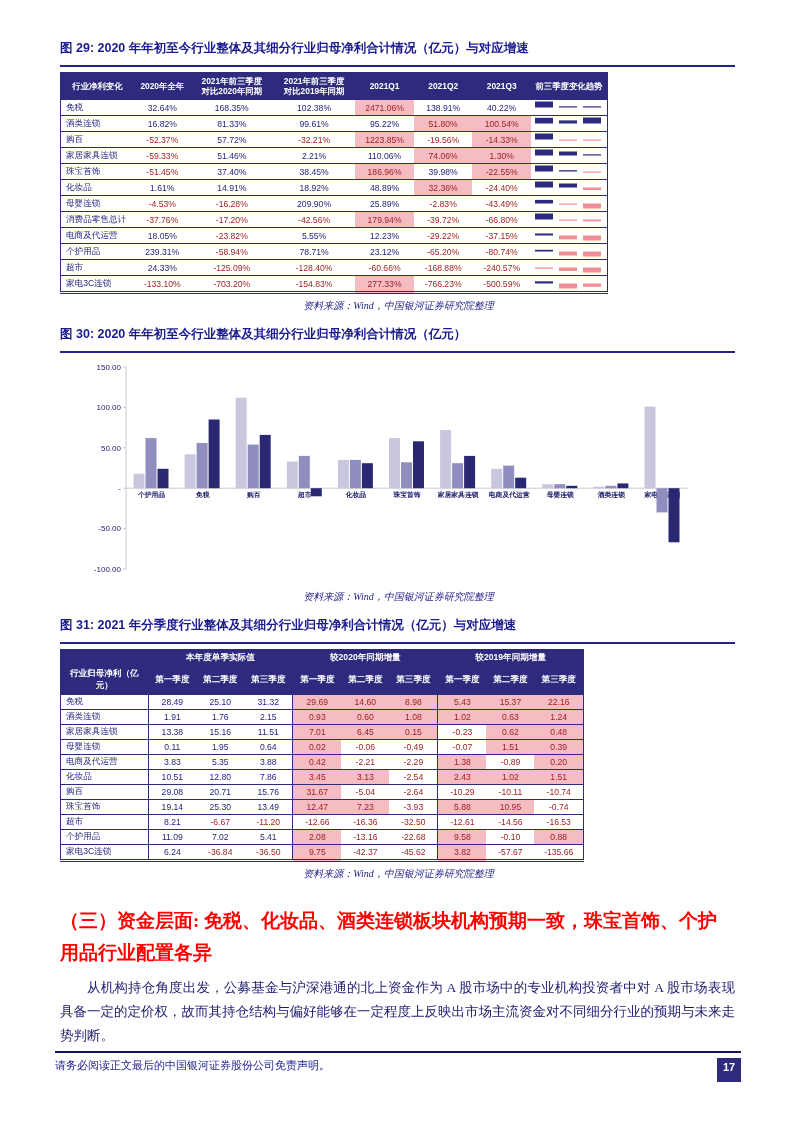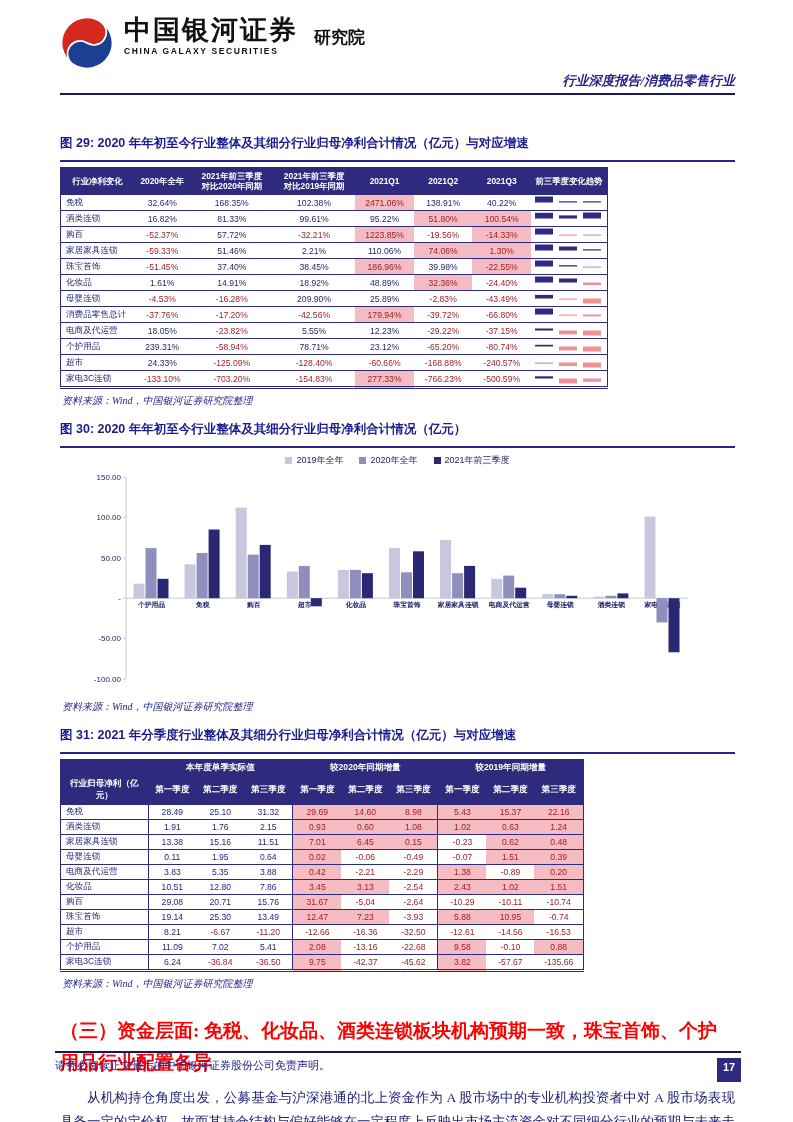--- a/index.html
+++ b/index.html
@@ -16,21 +16,21 @@
   .brand-suffix{font-size:17px;font-weight:bold;color:#111;margin-top:10px;margin-left:6px;}
   .report-type{text-align:right;color:#26238c;font-weight:bold;font-style:italic;font-size:13px;
                font-family:"Liberation Serif","DejaVu Serif",serif;margin-top:2px;}
   .hdr-rule{border-top:2.5px solid #17175e;margin-top:3px;}
 
   
   .fig-title{color:#1b1b8f;font-weight:bold;font-size:12.5px;padding-bottom:8px;
              border-bottom:2px solid #26238c;margin-bottom:5px;}
   .fig29-block{margin-top:40px;}
   .source{font-family:"Liberation Serif","DejaVu Serif",serif;font-style:italic;color:#23238c;
-          font-size:10px;margin:5px 0 13px 2px;}
+          font-size:10px;margin:5px 0 13px 2px;text-align:center;}
 
   
   table{border-collapse:collapse;color:#1f1f78;padding-left:38px;}
   #table29{width:548px;font-size:8.6px;border:1.5px solid #2e2b7e;border-bottom:3px double #2e2b7e;}
   #table29 th{background:#2e2b7e;color:#fff;font-weight:bold;font-size:8.4px;line-height:1.2;
               padding:3px 1px;white-space:pre-line;border:0;}
   #table29 td{border-top:1px solid #2e2b7e;padding:1px 3px;height:12px;text-align:center;}
   #table29 td.name{text-align:left;padding-left:5px;}
   td.pink{background:#f5bcc3;}
   .neg{color:#9b1c1c;}
@@ -63,37 +63,20 @@
   .disclaimer{color:#1c1c8c;font-size:11px;font-family:"Liberation Serif","DejaVu Serif",serif;}
   .page-num{background:#2e2b7e;color:#fff;font-size:11px;font-weight:bold;width:24px;height:24px;
             line-height:19px;text-align:center;}
 </style>
 </head>
 <body>
 
 <div class="page">
   <div class="content">
 
-    <div class="hdr">
-      <div class="brand">
-        <svg width="54" height="54" viewBox="0 0 100 100">
-          <g transform="rotate(32 50 50)">
-            <path d="M50 3 A47 47 0 1 0 50 97 A23.5 23.5 0 0 1 50 50 A23.5 23.5 0 0 0 50 3 Z" fill="#d5281e" stroke="#fff" stroke-width="3"></path>
-            <path d="M50 97 A47 47 0 1 0 50 3 A23.5 23.5 0 0 1 50 50 A23.5 23.5 0 0 0 50 97 Z" fill="#1c3f94" stroke="#fff" stroke-width="3"></path>
-          </g>
-        </svg>
-        <div class="brand-col">
-          <div class="brand-cn">中国银河证券</div>
-          <div class="brand-en">CHINA GALAXY SECURITIES</div>
-        </div>
-        <div class="brand-suffix">研究院</div>
-      </div>
-      <div class="report-type">行业深度报告/消费品零售行业</div>
-      <div class="hdr-rule"></div>
-    </div>
 
     <div class="fig29-block">
       <div class="fig-title">图 29: 2020 年年初至今行业整体及其细分行业归母净利合计情况（亿元）与对应增速</div>
       <table id="table29">
           <thead>
             <tr>
               <th style="width:76px">行业净利变化</th>
               <th style="width:56px">2020年全年</th>
               <th style="width:84px">2021年前三季度
 对比2020年同期</th>
@@ -275,34 +258,20 @@
                 </svg></td>
             </tr>
           </tbody>
         </table>
       <div class="source">资料来源：Wind，中国银河证券研究院整理</div>
     </div>
 
     <div>
       <div class="fig-title">图 30: 2020 年年初至今行业整体及其细分行业归母净利合计情况（亿元）</div>
       <div class="chart-wrap">
-        <div class="legend" id="chart-legend">
-            <span class="legend-item">
-              <span class="legend-swatch" style="background:#c9c7de"></span>
-              <span>2019年全年</span>
-            </span>
-            <span class="legend-item">
-              <span class="legend-swatch" style="background:#908ebe"></span>
-              <span>2020年全年</span>
-            </span>
-            <span class="legend-item">
-              <span class="legend-swatch" style="background:#2b2873"></span>
-              <span>2021年前三季度</span>
-            </span>
-          </div>
         <svg id="chart30-svg" width="620" height="222">
             <line x1="48" y1="8" x2="48" y2="210" stroke="#c9c9d6" stroke-width="1"></line>
             <line x1="48" y1="129.2" x2="610" y2="129.2" stroke="#c9c9d6" stroke-width="1"></line>
             <line x1="45" y1="8" x2="48" y2="8" stroke="#c9c9d6"></line>
             <text class="ytick" x="43" y="10.8" text-anchor="end">150.00</text>
             <line x1="45" y1="48.400000000000006" x2="48" y2="48.400000000000006" stroke="#c9c9d6"></line>
             <text class="ytick" x="43" y="51.2" text-anchor="end">100.00</text>
             <line x1="45" y1="88.80000000000001" x2="48" y2="88.80000000000001" stroke="#c9c9d6"></line>
             <text class="ytick" x="43" y="91.60000000000001" text-anchor="end">50.00</text>
             <line x1="45" y1="129.2" x2="48" y2="129.2" stroke="#c9c9d6"></line>

